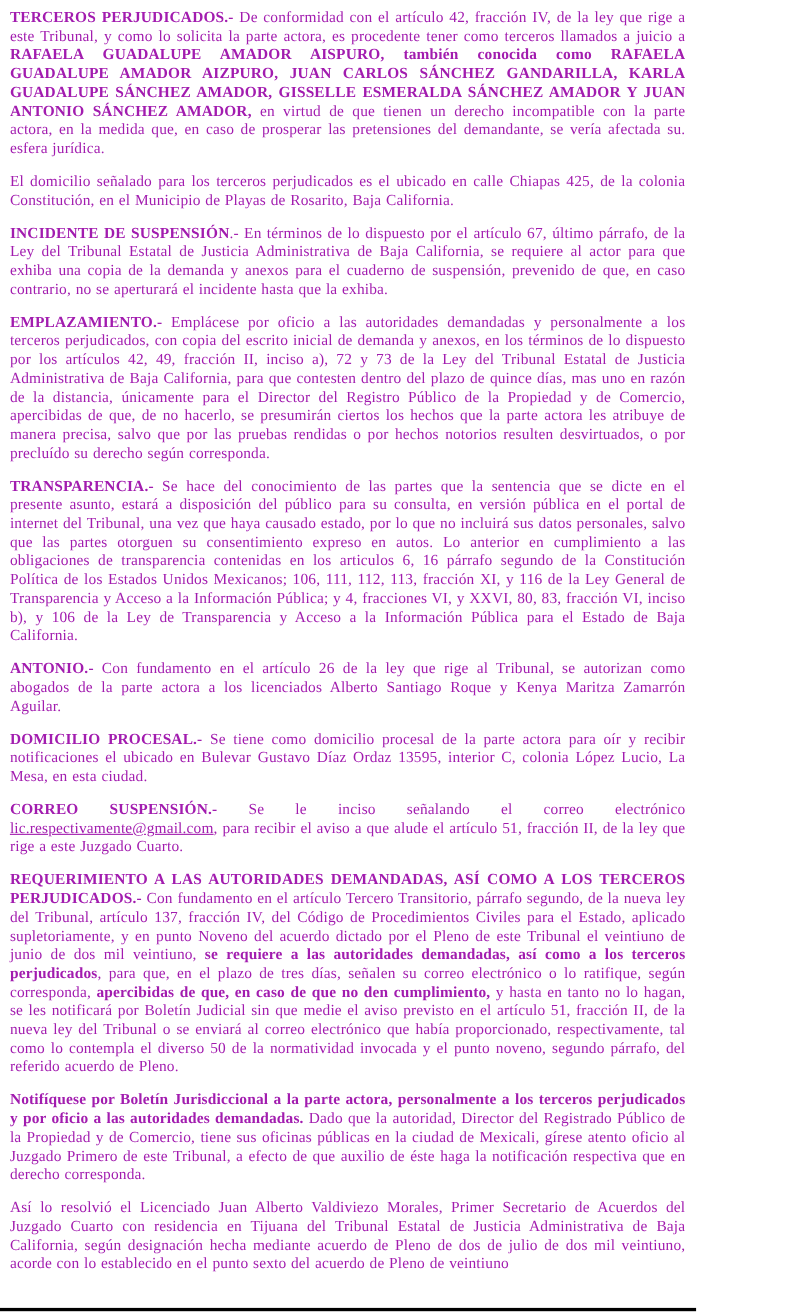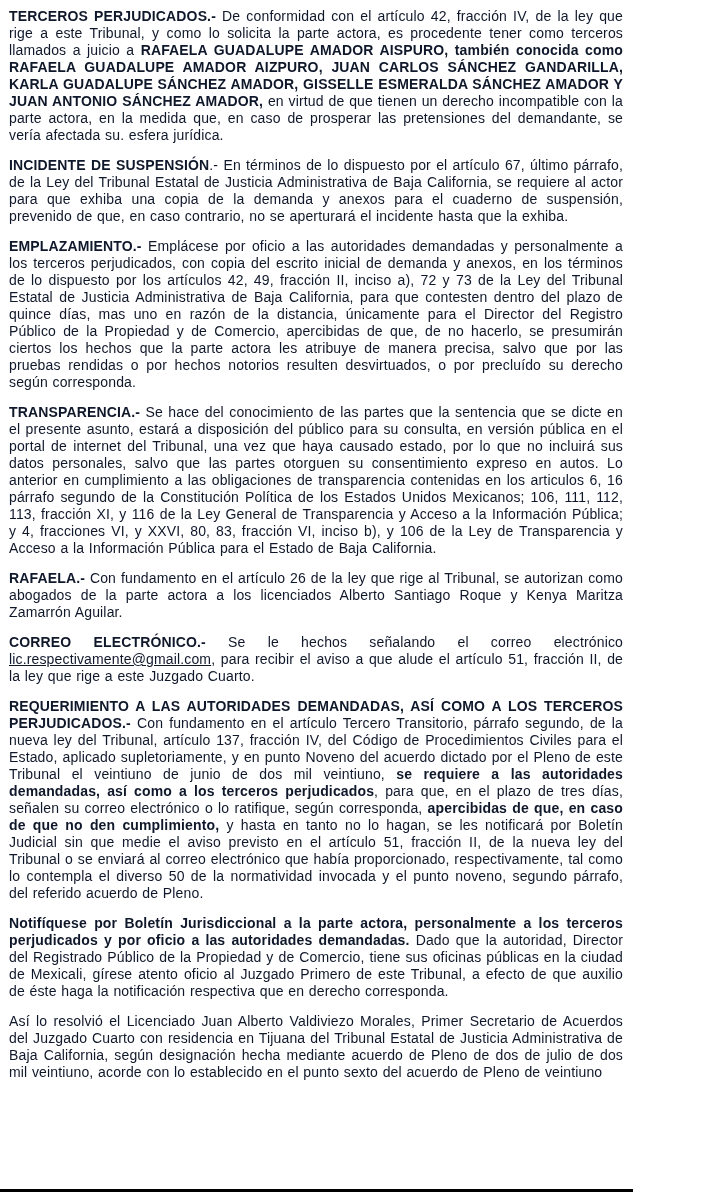--- a/index.html
+++ b/index.html
@@ -6,22 +6,22 @@
     margin: 0;
     padding: 0;
     background: #ffffff;
   }
   .page {
     position: relative;
     width: 633px;
     height: 1196px;
     box-sizing: border-box;
     background: #ffffff;
-    color: #0f172a;
-    font-family: Liberation Sans, sans-serif;
+    color: #a21caf;
+    font-family: Liberation Serif, serif;
     font-size: 14px;
     line-height: 17px;
     letter-spacing: 0.15px;
     word-spacing: 0.6px;
     text-align: justify;
     padding: 8px 10px 0 9px;
     overflow: hidden;
   }
   .para {
     margin: 0 0 13px 0;
@@ -37,31 +37,33 @@
     border-top: 3px solid #000000;
   }
 </style>
 </head>
 <body>
 
 <div class="page">
 
   <p class="para"><span class="b">TERCEROS PERJUDICADOS.-</span><span> De conformidad con el artículo 42, fracción IV, de la ley que rige a este Tribunal, y como lo solicita la parte actora, es procedente tener como terceros llamados a juicio a </span><span class="b">RAFAELA GUADALUPE AMADOR AISPURO, también conocida como RAFAELA GUADALUPE AMADOR AIZPURO, JUAN CARLOS SÁNCHEZ GANDARILLA, KARLA GUADALUPE SÁNCHEZ AMADOR, GISSELLE ESMERALDA SÁNCHEZ AMADOR Y JUAN ANTONIO SÁNCHEZ AMADOR,</span><span> en virtud de que tienen un derecho incompatible con la parte actora, en la medida que, en caso de prosperar las pretensiones del demandante, se vería afectada su. esfera jurídica.</span></p>
 
+  <p class="para"><span>El domicilio señalado para los terceros perjudicados es el ubicado en calle Chiapas 425, de la colonia Constitución, en el Municipio de Playas de Rosarito, Baja California.</span></p>
 
   <p class="para"><span class="b">INCIDENTE DE SUSPENSIÓN</span><span>.- En términos de lo dispuesto por el artículo 67, último párrafo, de la Ley del Tribunal Estatal de Justicia Administrativa de Baja California, se requiere al actor para que exhiba una copia de la demanda y anexos para el cuaderno de suspensión, prevenido de que, en caso contrario, no se aperturará el incidente hasta que la exhiba.</span></p>
 
   <p class="para"><span class="b">EMPLAZAMIENTO.-</span><span> Emplácese por oficio a las autoridades demandadas y personalmente a los terceros perjudicados, con copia del escrito inicial de demanda y anexos, en los términos de lo dispuesto por los artículos 42, 49, fracción II, inciso a), 72 y 73 de la Ley del Tribunal Estatal de Justicia Administrativa de Baja California, para que contesten dentro del plazo de quince días, mas uno en razón de la distancia, únicamente para el Director del Registro Público de la Propiedad y de Comercio, apercibidas de que, de no hacerlo, se presumirán ciertos los hechos que la parte actora les atribuye de manera precisa, salvo que por las pruebas rendidas o por hechos notorios resulten desvirtuados, o por precluído su derecho según corresponda.</span></p>
 
   <p class="para"><span class="b">TRANSPARENCIA.-</span><span> Se hace del conocimiento de las partes que la sentencia que se dicte en el presente asunto, estará a disposición del público para su consulta, en versión pública en el portal de internet del Tribunal, una vez que haya causado estado, por lo que no incluirá sus datos personales, salvo que las partes otorguen su consentimiento expreso en autos. Lo anterior en cumplimiento a las obligaciones de transparencia contenidas en los articulos 6, 16 párrafo segundo de la Constitución Política de los Estados Unidos Mexicanos; 106, 111, 112, 113, fracción XI, y 116 de la Ley General de Transparencia y Acceso a la Información Pública; y 4, fracciones VI, y XXVI, 80, 83, fracción VI, inciso b), y 106 de la Ley de Transparencia y Acceso a la Información Pública para el Estado de Baja California.</span></p>
 
-  <p class="para"><span class="b">RAFAELA.-</span><span> Con fundamento en el artículo 26 de la ley que rige al Tribunal, se autorizan como abogados de la parte actora a los licenciados Alberto Santiago Roque y Kenya Maritza Zamarrón Aguilar.</span></p>
+  <p class="para"><span class="b">ANTONIO.-</span><span> Con fundamento en el artículo 26 de la ley que rige al Tribunal, se autorizan como abogados de la parte actora a los licenciados Alberto Santiago Roque y Kenya Maritza Zamarrón Aguilar.</span></p>
 
+  <p class="para"><span class="b">DOMICILIO PROCESAL.-</span><span> Se tiene como domicilio procesal de la parte actora para oír y recibir notificaciones el ubicado en Bulevar Gustavo Díaz Ordaz 13595, interior C, colonia López Lucio, La Mesa, en esta ciudad.</span></p>
 
-  <p class="para"><span class="b">CORREO ELECTRÓNICO.-</span><span> Se le hechos señalando el correo electrónico </span><span class="u">lic.respectivamente@gmail.com</span><span>, para recibir el aviso a que alude el artículo 51, fracción II, de la ley que rige a este Juzgado Cuarto.</span></p>
+  <p class="para"><span class="b">CORREO SUSPENSIÓN.-</span><span> Se le inciso señalando el correo electrónico </span><span class="u">lic.respectivamente@gmail.com</span><span>, para recibir el aviso a que alude el artículo 51, fracción II, de la ley que rige a este Juzgado Cuarto.</span></p>
 
   <p class="para"><span class="b">REQUERIMIENTO A LAS AUTORIDADES DEMANDADAS, ASÍ COMO A LOS TERCEROS PERJUDICADOS.-</span><span> Con fundamento en el artículo Tercero Transitorio, párrafo segundo, de la nueva ley del Tribunal, artículo 137, fracción IV, del Código de Procedimientos Civiles para el Estado, aplicado supletoriamente, y en punto Noveno del acuerdo dictado por el Pleno de este Tribunal el veintiuno de junio de dos mil veintiuno, </span><span class="b">se requiere a las autoridades demandadas, así como a los terceros perjudicados</span><span>, para que, en el plazo de tres días, señalen su correo electrónico o lo ratifique, según corresponda, </span><span class="b">apercibidas de que, en caso de que no den cumplimiento,</span><span> y hasta en tanto no lo hagan, se les notificará por Boletín Judicial sin que medie el aviso previsto en el artículo 51, fracción II, de la nueva ley del Tribunal o se enviará al correo electrónico que había proporcionado, respectivamente, tal como lo contempla el diverso 50 de la normatividad invocada y el punto noveno, segundo párrafo, del referido acuerdo de Pleno.</span></p>
 
   <p class="para"><span class="b">Notifíquese por Boletín Jurisdiccional a la parte actora, personalmente a los terceros perjudicados y por oficio a las autoridades demandadas.</span><span> Dado que la autoridad, Director del Registrado Público de la Propiedad y de Comercio, tiene sus oficinas públicas en la ciudad de Mexicali, gírese atento oficio al Juzgado Primero de este Tribunal, a efecto de que auxilio de éste haga la notificación respectiva que en derecho corresponda.</span></p>
 
   <p class="para"><span>Así lo resolvió el Licenciado Juan Alberto Valdiviezo Morales, Primer Secretario de Acuerdos del Juzgado Cuarto con residencia en Tijuana del Tribunal Estatal de Justicia Administrativa de Baja California, según designación hecha mediante acuerdo de Pleno de dos de julio de dos mil veintiuno, acorde con lo establecido en el punto sexto del acuerdo de Pleno de veintiuno</span></p>
 
   <div class="bottom-rule"></div>
 
 </div>

